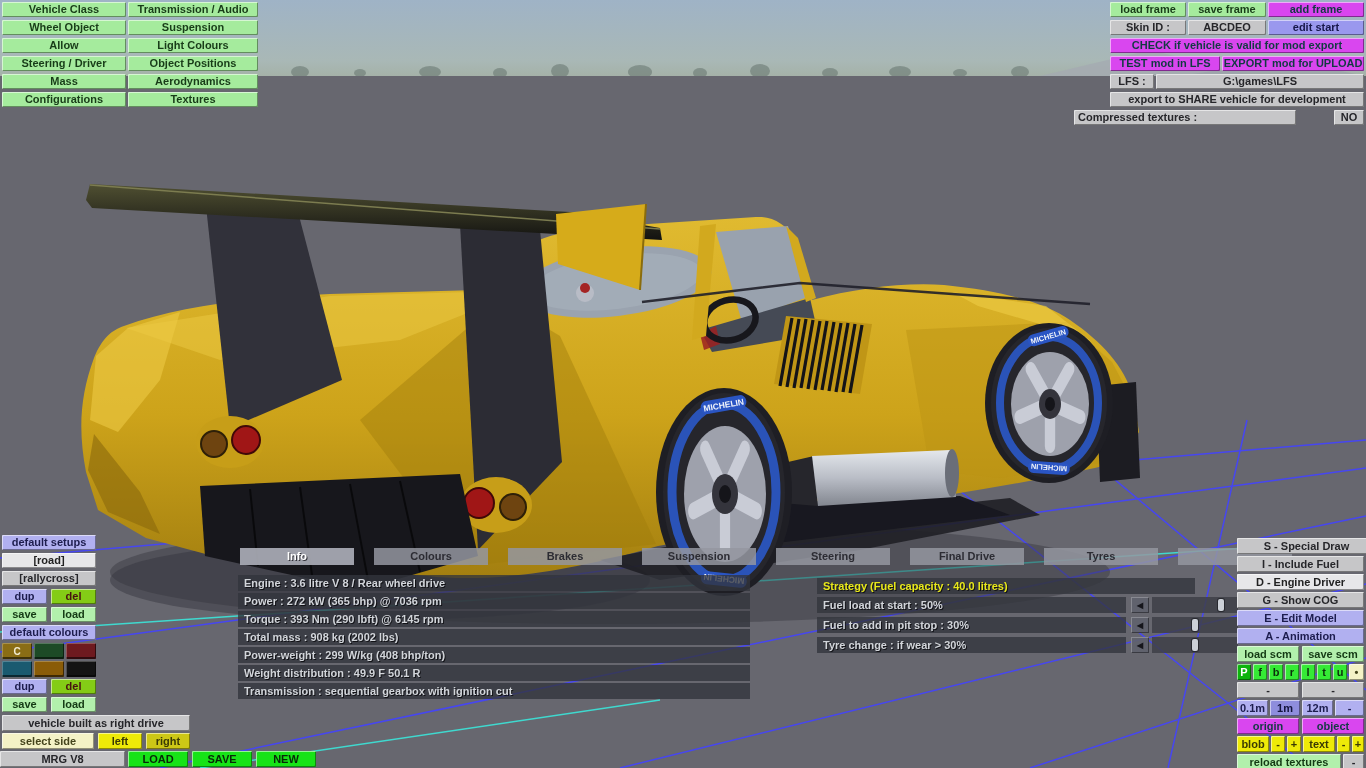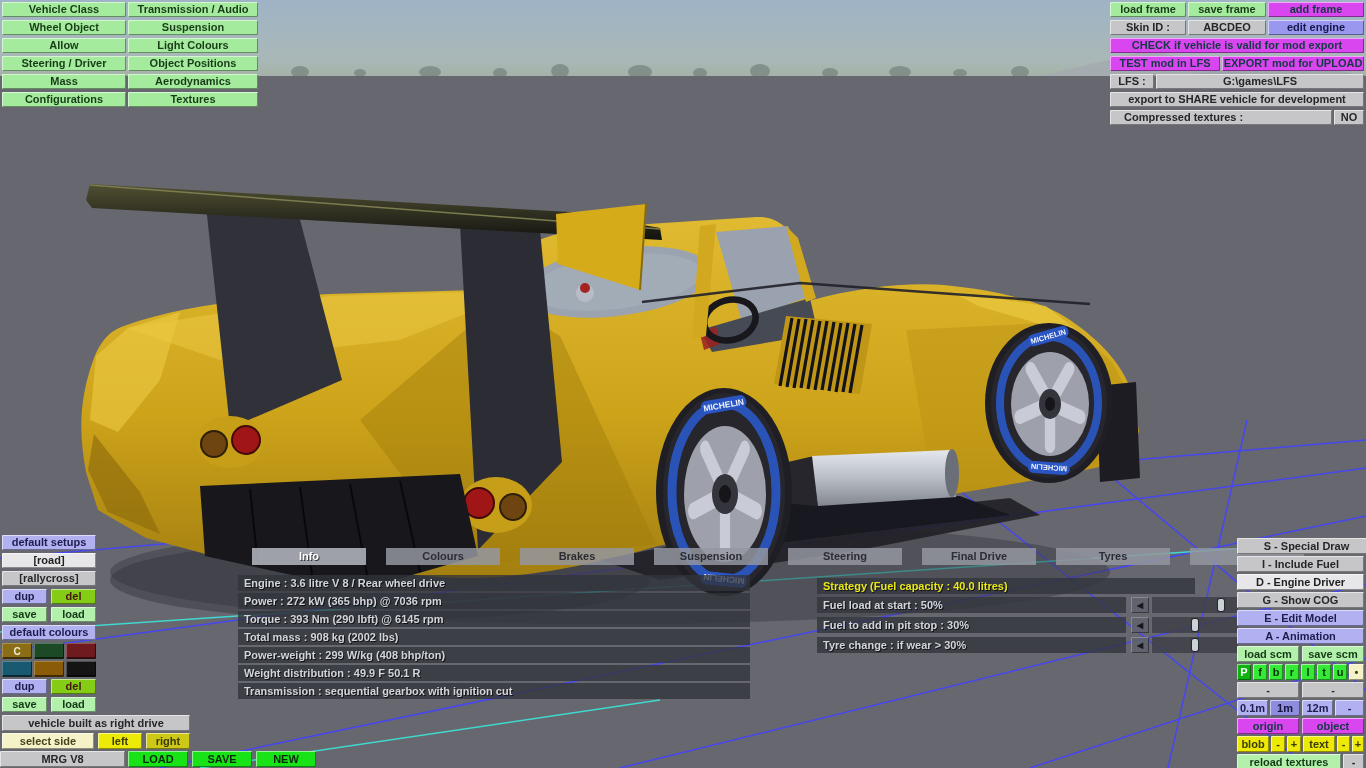--- a/index.html
+++ b/index.html
@@ -27,21 +27,21 @@
   .sgreen{background:#35ea35;color:#0c300c}
   .selP{background:#0eb40e;color:#fff}
   .swatch{position:absolute;width:30px;height:16px;border-radius:1px;
      box-shadow:inset 1px 1px 0 rgba(255,255,255,.25), inset -1px -2px 0 rgba(0,0,0,.55);
      display:flex;align-items:center;justify-content:center;font:700 10px "Liberation Sans",sans-serif;color:#f2ecd2;}
   
   .bar{position:absolute;height:16px;background:rgba(50,52,60,.78);display:flex;align-items:center;
      padding:0 6px;font:700 11px/1 "Liberation Sans",sans-serif;color:#d2d5da;
      text-shadow:1px 1px 0 rgba(10,10,14,.85);white-space:nowrap;box-sizing:border-box;}
   .tab{position:absolute;height:17px;background:rgba(148,150,160,.85);display:flex;align-items:center;justify-content:center;
-     font:700 11px/1 "Liberation Sans",sans-serif;color:#2c2c33;white-space:nowrap;box-sizing:border-box;margin-left:12px;}
+     font:700 11px/1 "Liberation Sans",sans-serif;color:#2c2c33;white-space:nowrap;box-sizing:border-box;}
   .tab.active{background:rgba(170,172,182,.92);color:#ffffff;text-shadow:1px 1px 0 rgba(20,20,26,.8);}
   .strathead{color:#e8e81a;}
   .arrowbtn{position:absolute;height:16px;width:18px;background:rgba(96,98,108,.92);display:flex;align-items:center;
      justify-content:center;font:700 8px "Liberation Sans",sans-serif;color:#16161c;box-sizing:border-box;
      box-shadow:inset 1px 1px 0 rgba(255,255,255,.25), inset -1px -1px 0 rgba(0,0,0,.4);}
   .track{position:absolute;height:16px;background:rgba(62,64,72,.85);}
   .thumb{position:absolute;top:2px;width:6px;height:12px;background:#cdd1d8;border-radius:2px;
      box-shadow:0 0 0 1px rgba(18,18,24,.55);}
 </style>
 </head>
@@ -244,28 +244,28 @@
   <div class="b green" style="left:128px;top:74px;width:130px">Aerodynamics</div>
   <div class="b green" style="left:128px;top:92px;width:130px">Textures</div>
 </div>
 
 <div>
   <div class="b green" style="left:1110px;top:2px;width:76px">load frame</div>
   <div class="b green" style="left:1188px;top:2px;width:78px">save frame</div>
   <div class="b cyan" style="left:1268px;top:2px;width:96px">add frame</div>
   <div class="b grey" style="left:1110px;top:20px;width:76px">Skin ID :</div>
   <div class="b grey" style="left:1188px;top:20px;width:78px">ABCDEO</div>
-  <div class="b peri" style="left:1268px;top:20px;width:96px">edit engine</div>
+  <div class="b peri" style="left:1268px;top:20px;width:96px">edit start</div>
   <div class="b cyan" style="left:1110px;top:38px;width:254px">CHECK if vehicle is valid for mod export</div>
   <div class="b cyan" style="left:1110px;top:56px;width:110px">TEST mod in LFS</div>
   <div class="b cyan" style="left:1222px;top:56px;width:142px">EXPORT mod for UPLOAD</div>
   <div class="b grey" style="left:1110px;top:74px;width:44px">LFS :</div>
   <div class="b grey" style="left:1156px;top:74px;width:208px">G:\games\LFS</div>
   <div class="b grey" style="left:1110px;top:92px;width:254px">export to SHARE vehicle for development</div>
-  <div class="b grey" style="left:1110px;top:110px;width:222px;justify-content:flex-start;padding-left:14px">Compressed textures :</div>
+  <div class="b grey" style="left:1074px;top:110px;width:222px;justify-content:flex-start;padding-left:4px">Compressed textures :</div>
   <div class="b grey" style="left:1334px;top:110px;width:30px">NO</div>
 </div>
 
 <div>
   <div class="b lav" style="left:2px;top:535px;width:94px">default setups</div>
   <div class="b white" style="left:2px;top:553px;width:94px">[road]</div>
   <div class="b grey" style="left:2px;top:571px;width:94px">[rallycross]</div>
   <div class="b lav" style="left:2px;top:589px;width:45px">dup</div>
   <div class="b salmon" style="left:51px;top:589px;width:45px">del</div>
   <div class="b pgreen" style="left:2px;top:607px;width:45px">save</div>

